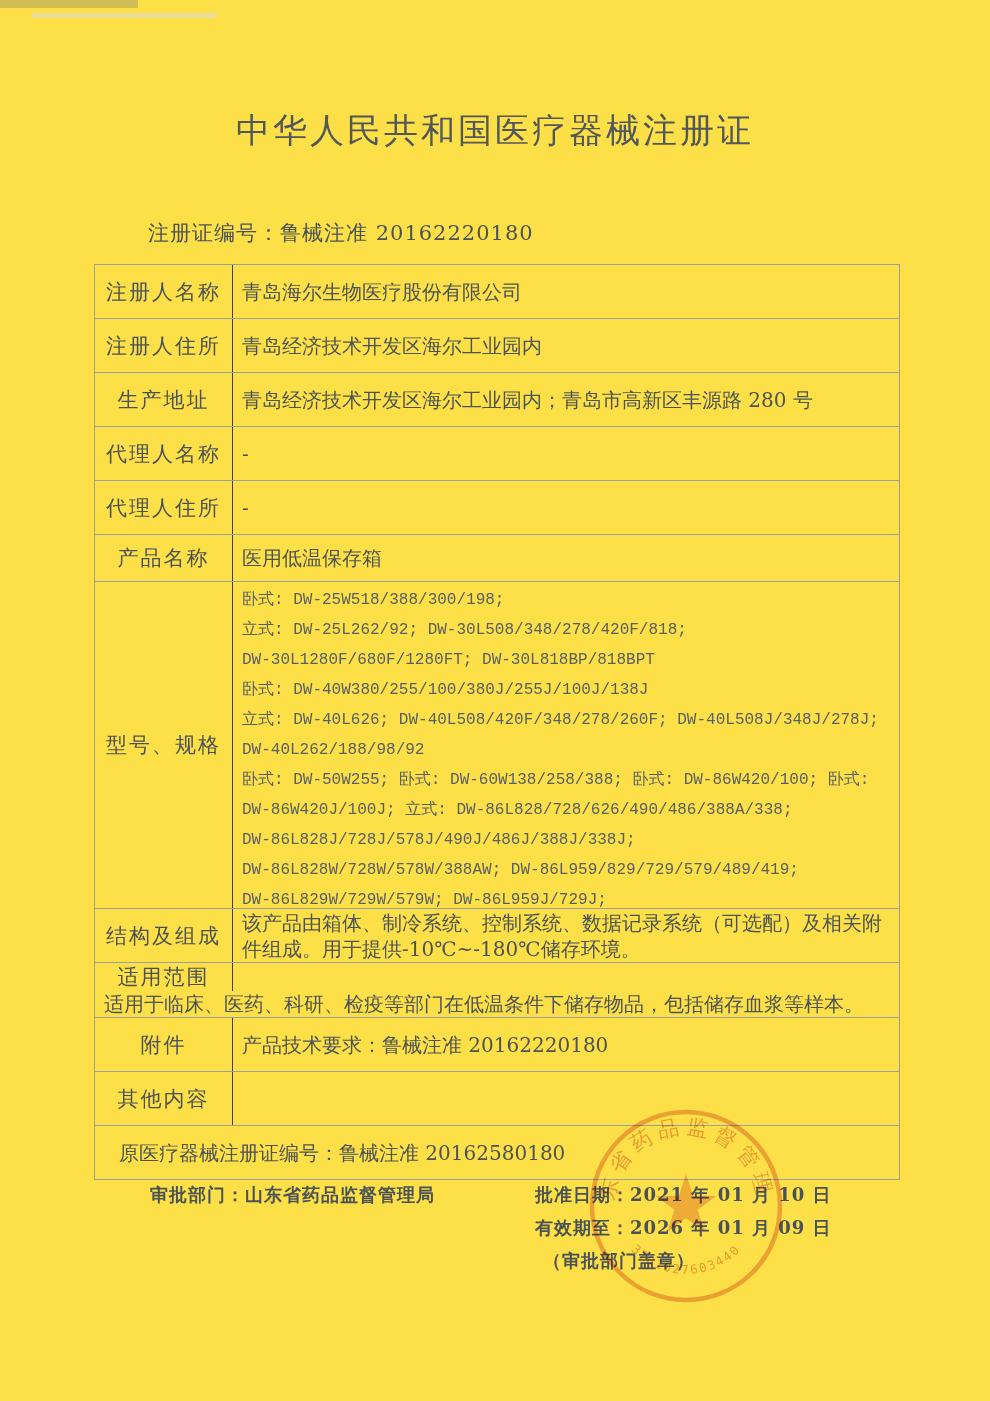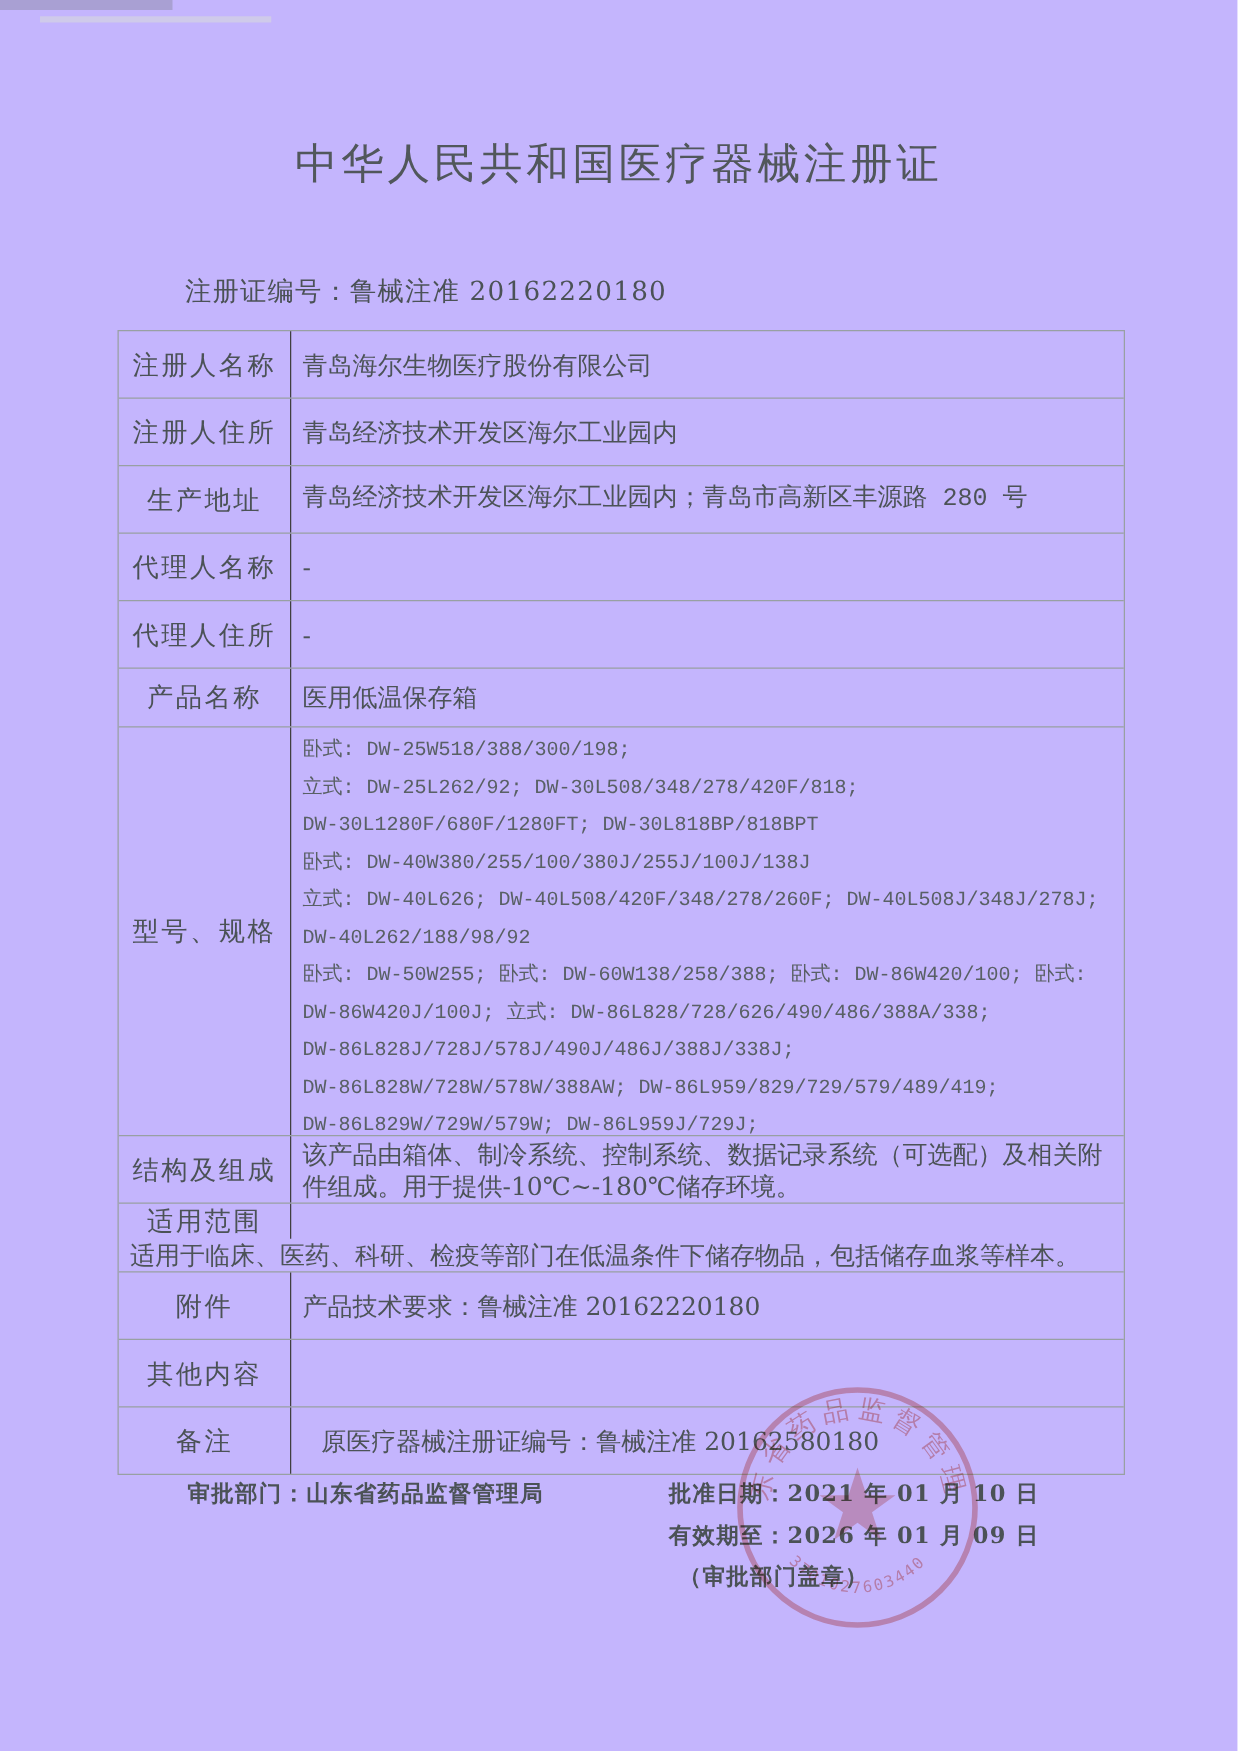--- a/index.html
+++ b/index.html
@@ -1,34 +1,34 @@
 <!DOCTYPE html>
 <html><head>
 <meta charset="utf-8">
 <style>
   * { margin:0; padding:0; box-sizing:border-box; }
   html,body { width:990px; height:1401px; }
   body { background:#ffffff; font-family:"DejaVu Serif","Liberation Serif",serif; color:#4b5256; }
-  .page { position:relative; width:990px; height:1401px; background:#c4b5fd; overflow:hidden; }
+  .page { position:relative; width:990px; height:1401px; background:#fde047; overflow:hidden; }
 
   
   .artifact-top-right { position:absolute; top:0; left:512; width:478; height:4px; background:#5a5f63; opacity:.45; }
   .artifact-top-corner { position:absolute; top:0; left:852; width:138px; height:8px; background:#6a6f73; opacity:.30; }
   .artifact-top-left { position:absolute; top:13px; left:32px; width:185px; height:5px; background:#d8dadb; opacity:.55; }
 
   .doc-title { position:absolute; top:108px; left:0; width:100%; text-align:center;
     font-size:34px; letter-spacing:3px; color:#51575b; font-weight:500; }
 
   .reg-no { position:absolute; top:219px; left:148px; font-size:21px; letter-spacing:1px; color:#4b5256; }
 
   .cert-table { position:absolute; top:264px; left:94px; width:806px; height:916px;
     border:1px solid #98a0a2; display:flex; flex-direction:column; }
   .row { display:flex; flex-direction:row; border-bottom:1px solid #98a0a2; }
   .row:last-child { border-bottom:none; }
-  .row:nth-child(1){height:54px;} .row:nth-child(2){height:54px;} .row:nth-child(3){height:54px;font-family:Liberation Mono, monospace;}
+  .row:nth-child(1){height:54px;} .row:nth-child(2){height:54px;} .row:nth-child(3){height:54px;}
   .row:nth-child(4){height:54px;} .row:nth-child(5){height:54px;} .row:nth-child(6){height:47px;}
   .row:nth-child(7){height:327px;} .row:nth-child(8){height:54px;} .row:nth-child(9){height:55px;flex-direction:column;}
   .row:nth-child(10){height:54px;} .row:nth-child(11){height:54px;} .row:nth-child(12){flex:1;}
 
   .cell { display:flex; align-items:center; }
   .label { width:138px; border-right:1px solid #404040; justify-content:center;
     font-size:21px; letter-spacing:2px; color:#4b5256; text-align:left; flex-shrink:0; }
   .value { flex:1; padding:3px 4px 3px 9px; font-size:20px; line-height:26px;
     color:#4c5357; white-space:pre-line; overflow:hidden; }
 
@@ -112,21 +112,20 @@
     </div>
     <div class="row">
       <div class="cell label">附件</div>
       <div class="cell value">产品技术要求：鲁械注准 20162220180</div>
     </div>
     <div class="row">
       <div class="cell label">其他内容</div>
       <div class="cell value"></div>
     </div>
     <div class="row">
-      <div class="cell label">备注</div>
       <div class="cell value">原医疗器械注册证编号：鲁械注准 20162580180</div>
     </div>
   </div>
 
   <div class="footer-line f-dept">审批部门：山东省药品监督管理局</div>
   <div class="footer-line f-approve">批准日期：2021 年 01 月 10 日</div>
   <div class="footer-line f-valid">有效期至：2026 年 01 月 09 日</div>
   <div class="footer-line f-sealnote">（审批部门盖章）</div>
 
   <svg class="seal" viewBox="0 0 204 204" xmlns="http://www.w3.org/2000/svg">

